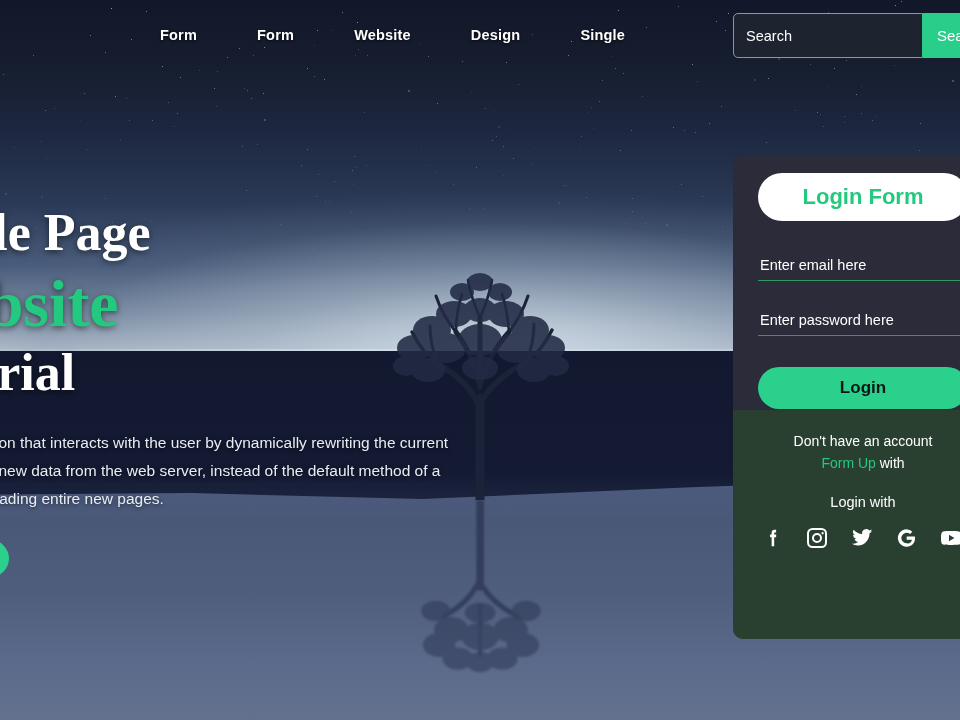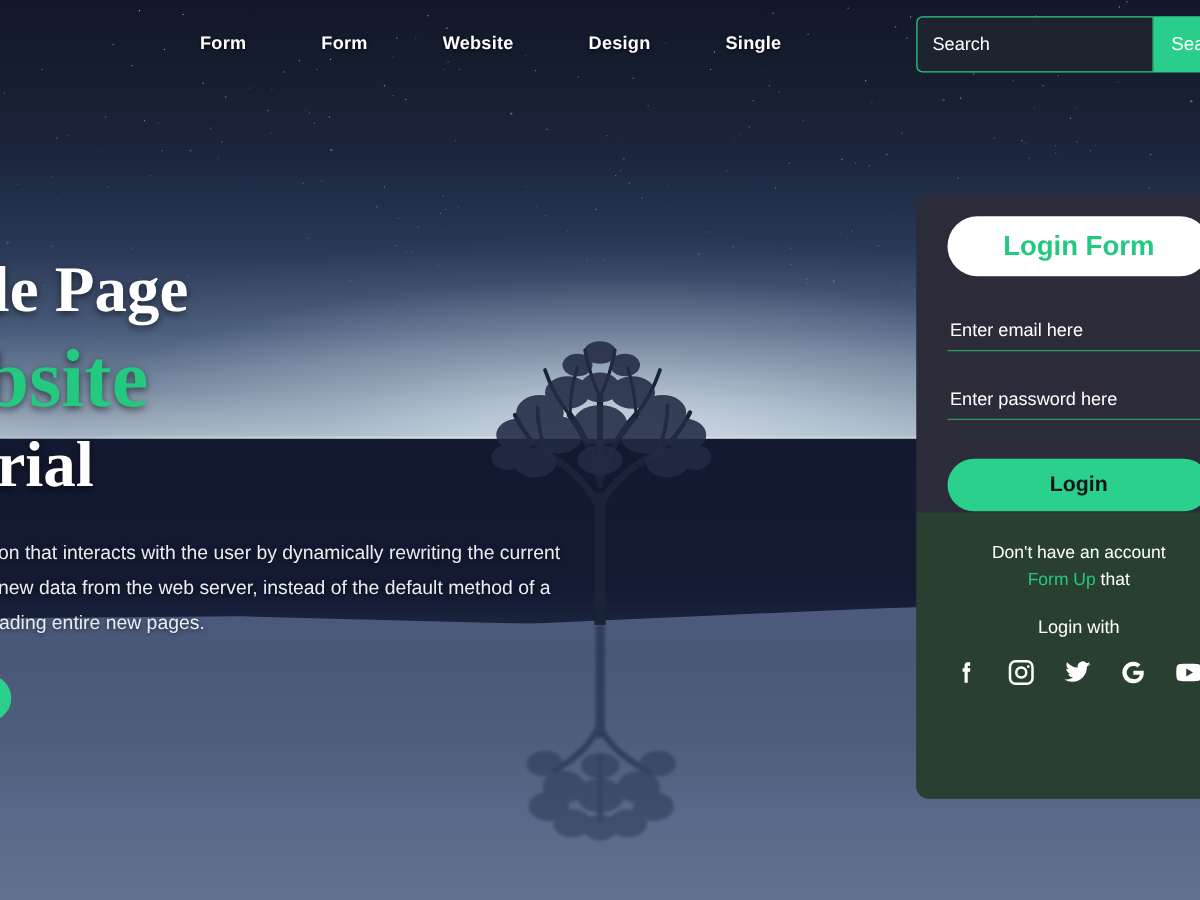--- a/index.html
+++ b/index.html
@@ -606,21 +606,21 @@
     </div>
 
     <div class="field">
       <input type="password" placeholder="Enter password here" style="">
     </div>
 
     <button id="login-btn">Login</button>
 
     <div id="signup-line">
       <span>Don't have an account</span><br>
-      <span id="signup-link">Form Up</span><span> that</span>
+      <span id="signup-link">Form Up</span><span> with</span>
     </div>
 
     <div id="login-with">Login with</div>
 
     <div id="socials">
       <span class="social">
         <svg width="22" height="24" viewBox="0 0 24 24">
             <path d="M15.5 8.3h-2.2V6.9c0-.7.5-.9.8-.9h1.3V3.1L13.6 3c-2.5 0-3.1 1.9-3.1 3.1v2.2H8.8v3h1.7V21h2.8v-9.7h2.1l.1-3z"></path>
           </svg>
       </span>

